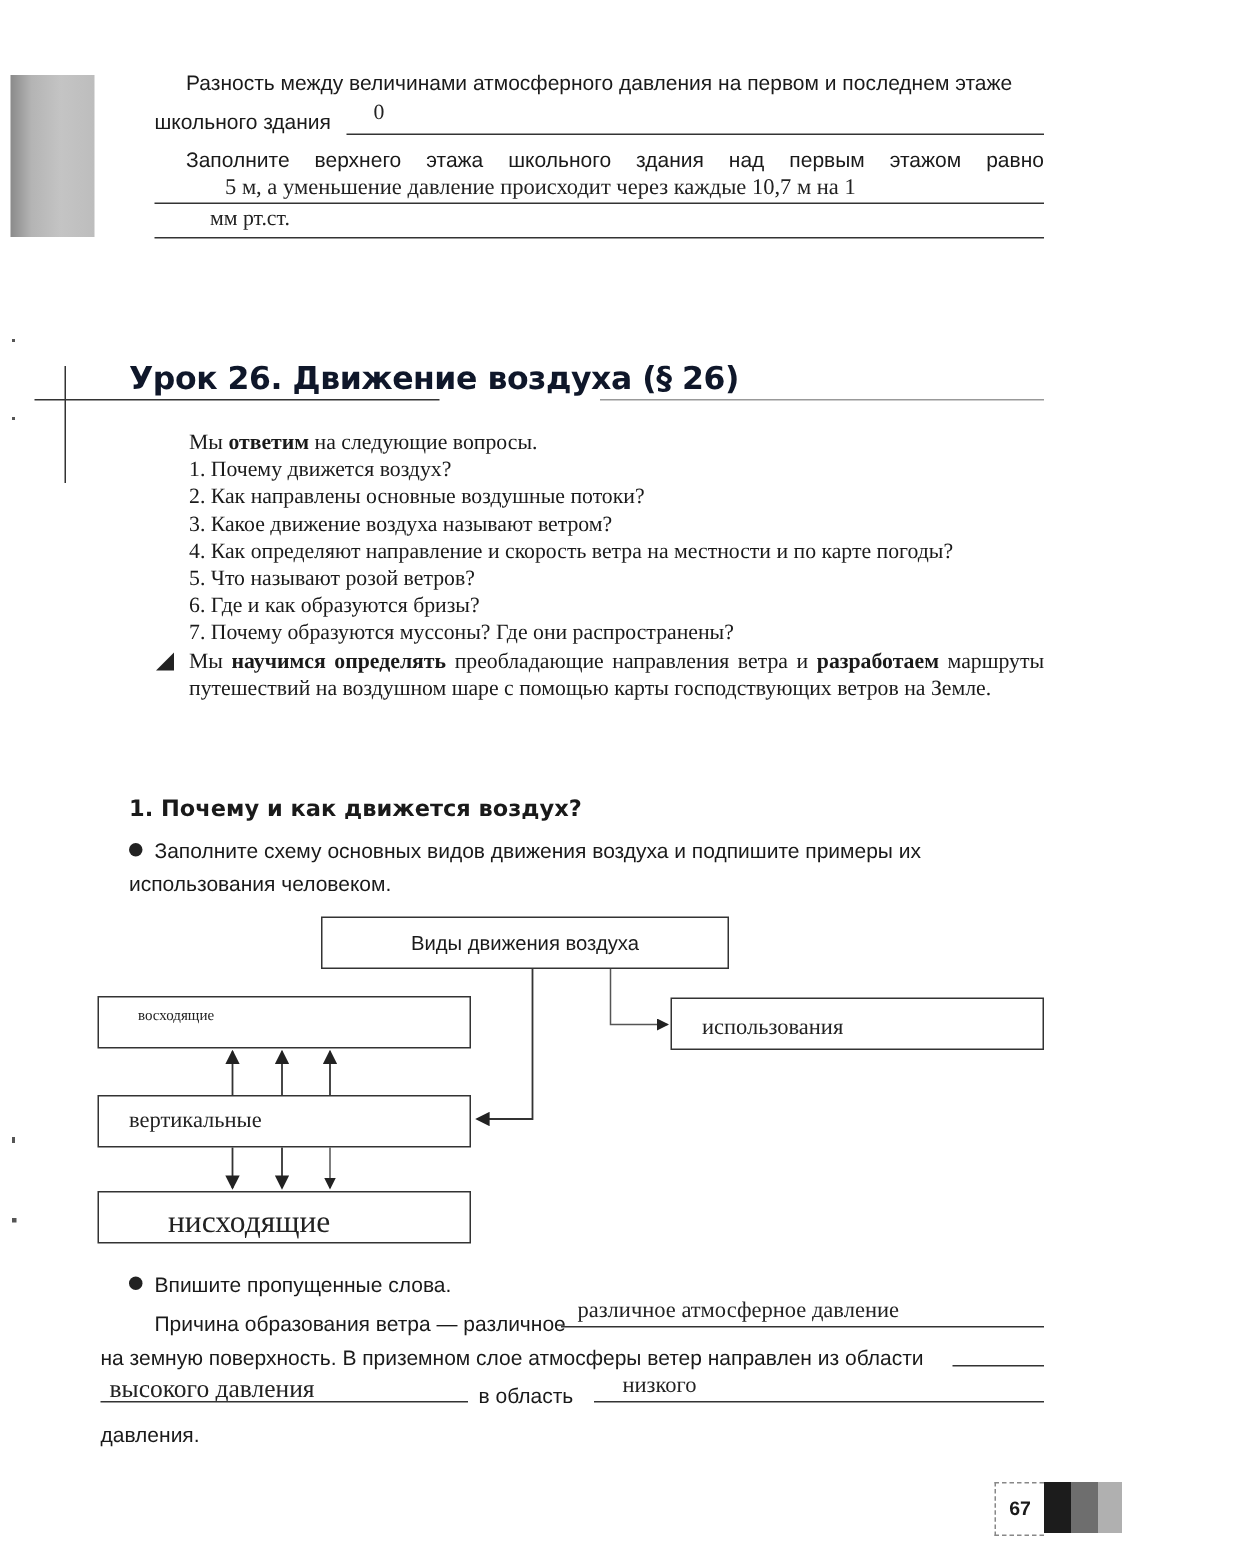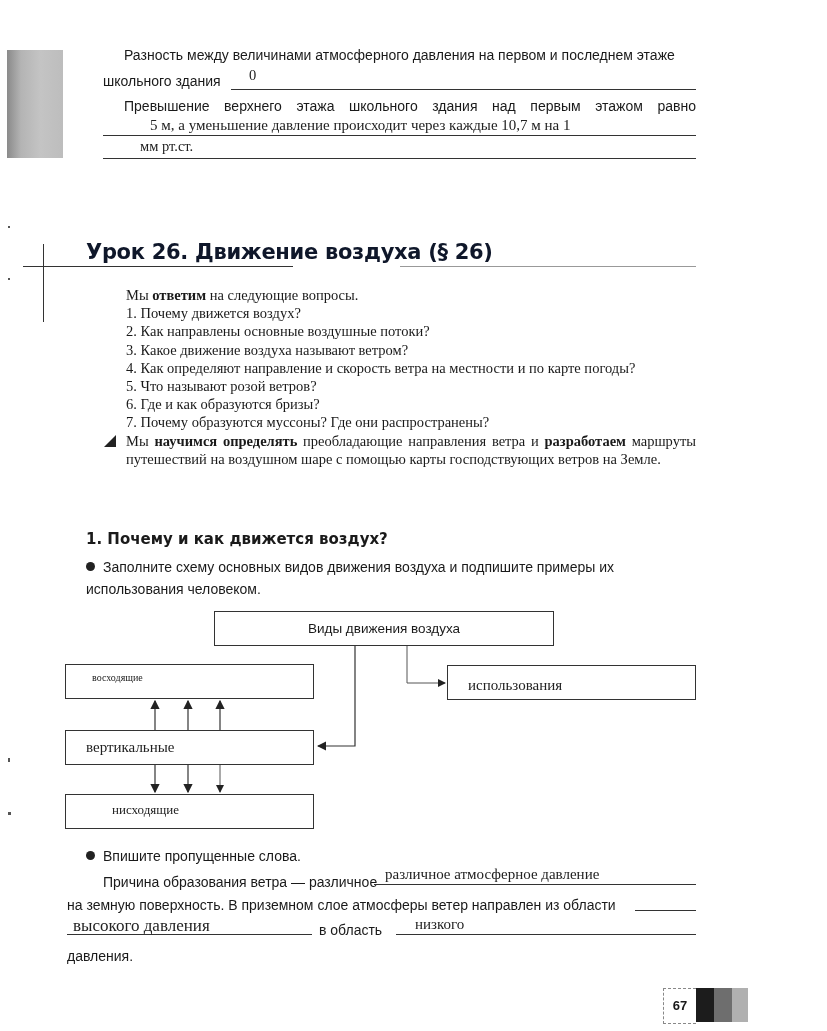--- a/index.html
+++ b/index.html
@@ -44,21 +44,21 @@
 </head>
 <body>
 
 <div class="abs gray-tab"></div>
 
 <div class="abs sans t14" style="left:124px; top:47px; white-space:nowrap;">Разность между величинами атмосферного давления на первом и последнем этаже</div>
 <div class="abs sans t14" style="left:103px; top:73px;">школьного здания</div>
 <div class="line" style="left:231px; top:89px; width:465px;"></div>
 <div class="abs hand t15" style="left:249px; top:67px;">0</div>
 
-<div class="abs sans t14" style="left:124px; top:98px; width:572px; text-align:justify; text-align-last:justify;">Превышение верхнего этажа школьного здания над первым этажом равно</div>
+<div class="abs sans t14" style="left:124px; top:98px; width:572px; text-align:justify; text-align-last:justify;">Заполните верхнего этажа школьного здания над первым этажом равно</div>
 <div class="abs hand" style="left:150px; top:117px; font-size:15px; white-space:nowrap;">5 м, а уменьшение давление происходит через каждые 10,7 м на 1</div>
 <div class="line" style="left:103px; top:135px; width:593px;"></div>
 <div class="abs hand" style="left:140px; top:138px; font-size:14.5px;">мм рт.ст.</div>
 <div class="line" style="left:103px; top:158px; width:593px;"></div>
 
 <div class="abs" style="left:8px; top:226px; width:2px; height:2px; background:#555;"></div>
 <div class="abs" style="left:8px; top:278px; width:2px; height:2px; background:#555;"></div>
 <div class="abs" style="left:8px; top:758px; width:2px; height:4px; background:#555;"></div>
 <div class="abs" style="left:8px; top:812px; width:3px; height:3px; background:#555;"></div>
 
@@ -102,34 +102,34 @@
 
   <line x1="155" y1="730" x2="155" y2="701" stroke="#333" stroke-width="1.2" marker-end="url(#ah)"></line>
   <line x1="188" y1="730" x2="188" y2="701" stroke="#333" stroke-width="1.2" marker-end="url(#ah)"></line>
   <line x1="220" y1="730" x2="220" y2="701" stroke="#333" stroke-width="1.2" marker-end="url(#ah)"></line>
 
   <line x1="155" y1="764" x2="155" y2="792" stroke="#333" stroke-width="1.2" marker-end="url(#ah)"></line>
   <line x1="188" y1="764" x2="188" y2="792" stroke="#333" stroke-width="1.2" marker-end="url(#ah)"></line>
   <line x1="220" y1="764" x2="220" y2="792" stroke="#555" stroke-width="1" marker-end="url(#ah)"></line>
 </svg>
 
-<div class="box" style="left:214px; top:611px; width:340px; height:35px;">
+<div class="box" style="left:214px; top:611px; width:272px; height:35px;">
   <span class="sans" style="left:0; right:0; top:9px; text-align:center; font-size:13.5px;">Виды движения воздуха</span>
 </div>
 <div class="box" style="left:65px; top:664px; width:249px; height:35px;">
   <span class="hand" style="left:26px; top:7px; font-size:10px;">восходящие</span>
 </div>
 <div class="box" style="left:447px; top:665px; width:249px; height:35px;">
   <span class="hand" style="left:20px; top:11px; font-size:15px;">использования</span>
 </div>
 <div class="box" style="left:65px; top:730px; width:249px; height:35px;">
   <span class="hand" style="left:20px; top:8px; font-size:15px;">вертикальные</span>
 </div>
 <div class="box" style="left:65px; top:794px; width:249px; height:35px;">
-  <span class="hand" style="left:46px; top:7px; font-size:13px;">нисходящие</span>
+  <span class="hand" style="left:46px; top:7px; font-size:21px;">нисходящие</span>
 </div>
 
 <div class="abs sans t14" style="left:86px; top:848px;">
   <span class="bullet"></span><span>Впишите пропущенные слова.</span>
 </div>
 
 <div class="abs sans t14" style="left:103px; top:874px; white-space:nowrap;">Причина образования ветра — различное</div>
 <div class="abs hand" style="left:385px; top:866px; font-size:15px; white-space:nowrap;">различное атмосферное давление</div>
 <div class="line" style="left:374px; top:884px; width:322px;"></div>
 

